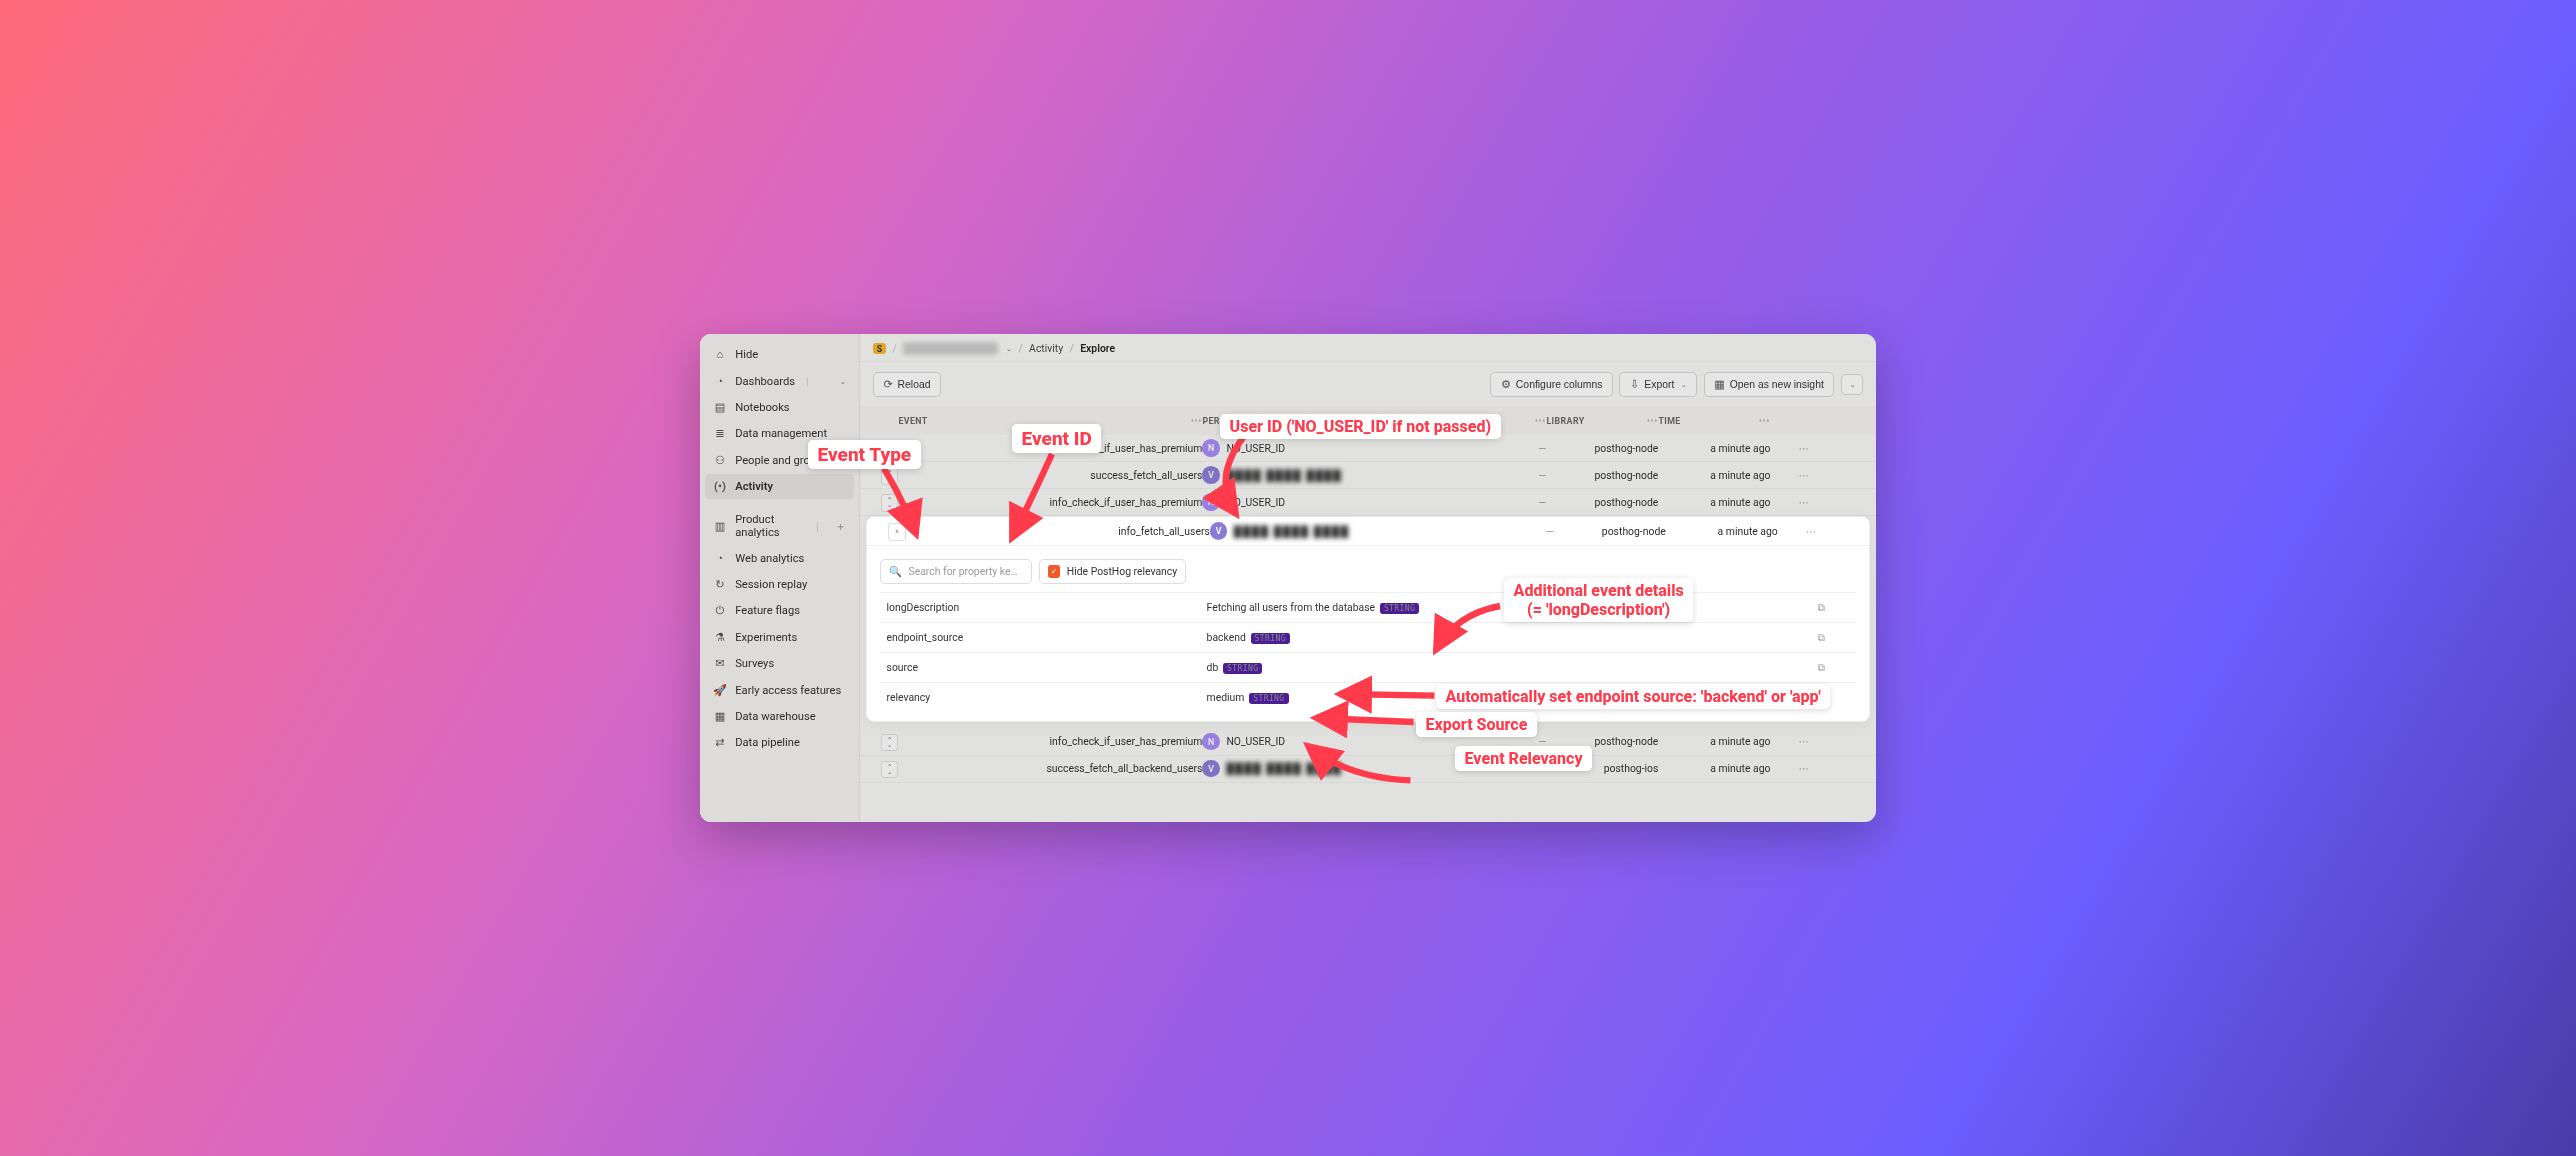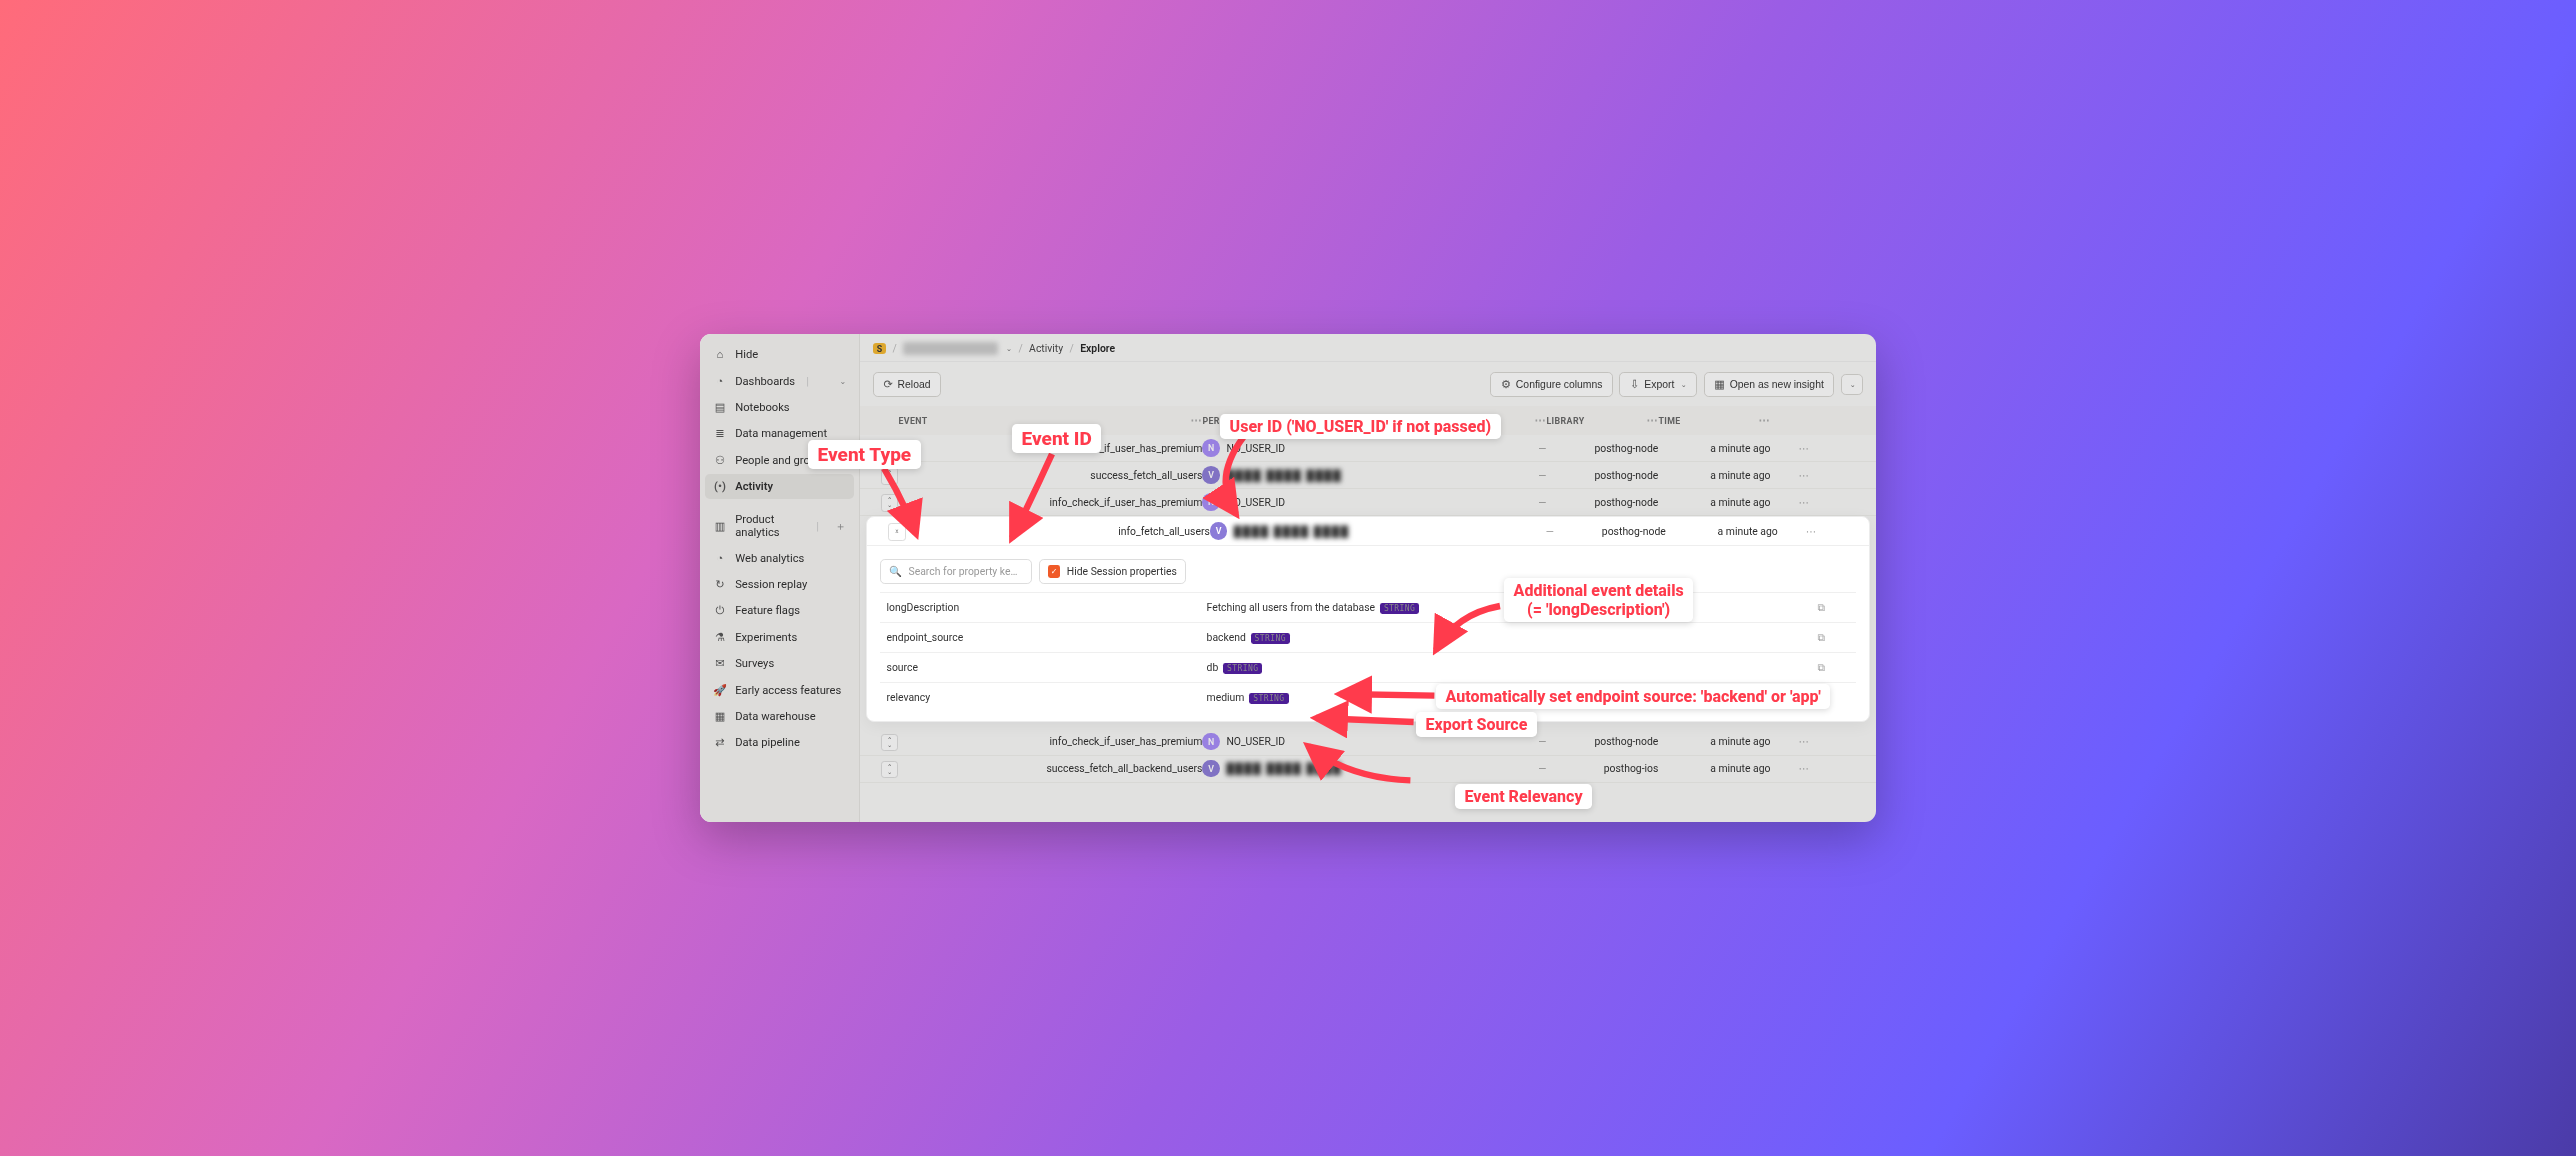--- a/index.html
+++ b/index.html
@@ -392,21 +392,21 @@
           <div>a minute ago</div>
           <div class="row-dots">⋯</div>
         </div>
         <div class="panel-toolbar">
           <div class="search-input">
             <span>🔍</span>
             <span>Search for property ke…</span>
           </div>
           <div class="hide-btn">
             <span class="checkbox">✓</span>
-            <span>Hide Session properties</span>
+            <span>Hide PostHog relevancy</span>
           </div>
         </div>
         <div class="prop-table">
           <div class="prop-row">
             <div class="prop-key">longDescription</div>
             <div class="prop-val">
                 <span>Fetching all users from the database</span>
                 <span class="type-badge">STRING</span>
               </div>
             <div class="copy-icon">⧉</div>
@@ -483,21 +483,21 @@
   <div class="annot" style="left:804px; top:244px;">
     <div class="annot-label sm" style="white-space:pre; text-align:center;">Additional event details
 (= 'longDescription')</div>
   </div>
   <div class="annot" style="left:736px; top:350px;">
     <div class="annot-label sm">Automatically set endpoint source: 'backend' or 'app'</div>
   </div>
   <div class="annot" style="left:716px; top:378px;">
     <div class="annot-label sm">Export Source</div>
   </div>
-  <div class="annot" style="left:712px; top:450px;padding-left:43px;">
+  <div class="annot" style="left:712px; top:412px;padding-left:43px;">
     <div class="annot-label sm">Event Relevancy</div>
   </div>
 
   <svg class="annot-svg" width="1176" height="488" viewBox="0 0 1470 610">
     <defs>
       <marker id="ah" markerWidth="6" markerHeight="6" refX="5" refY="3" orient="auto">
         <path d="M0,0 L6,3 L0,6 Z" class="annot-head"></path>
       </marker>
     </defs>
 

